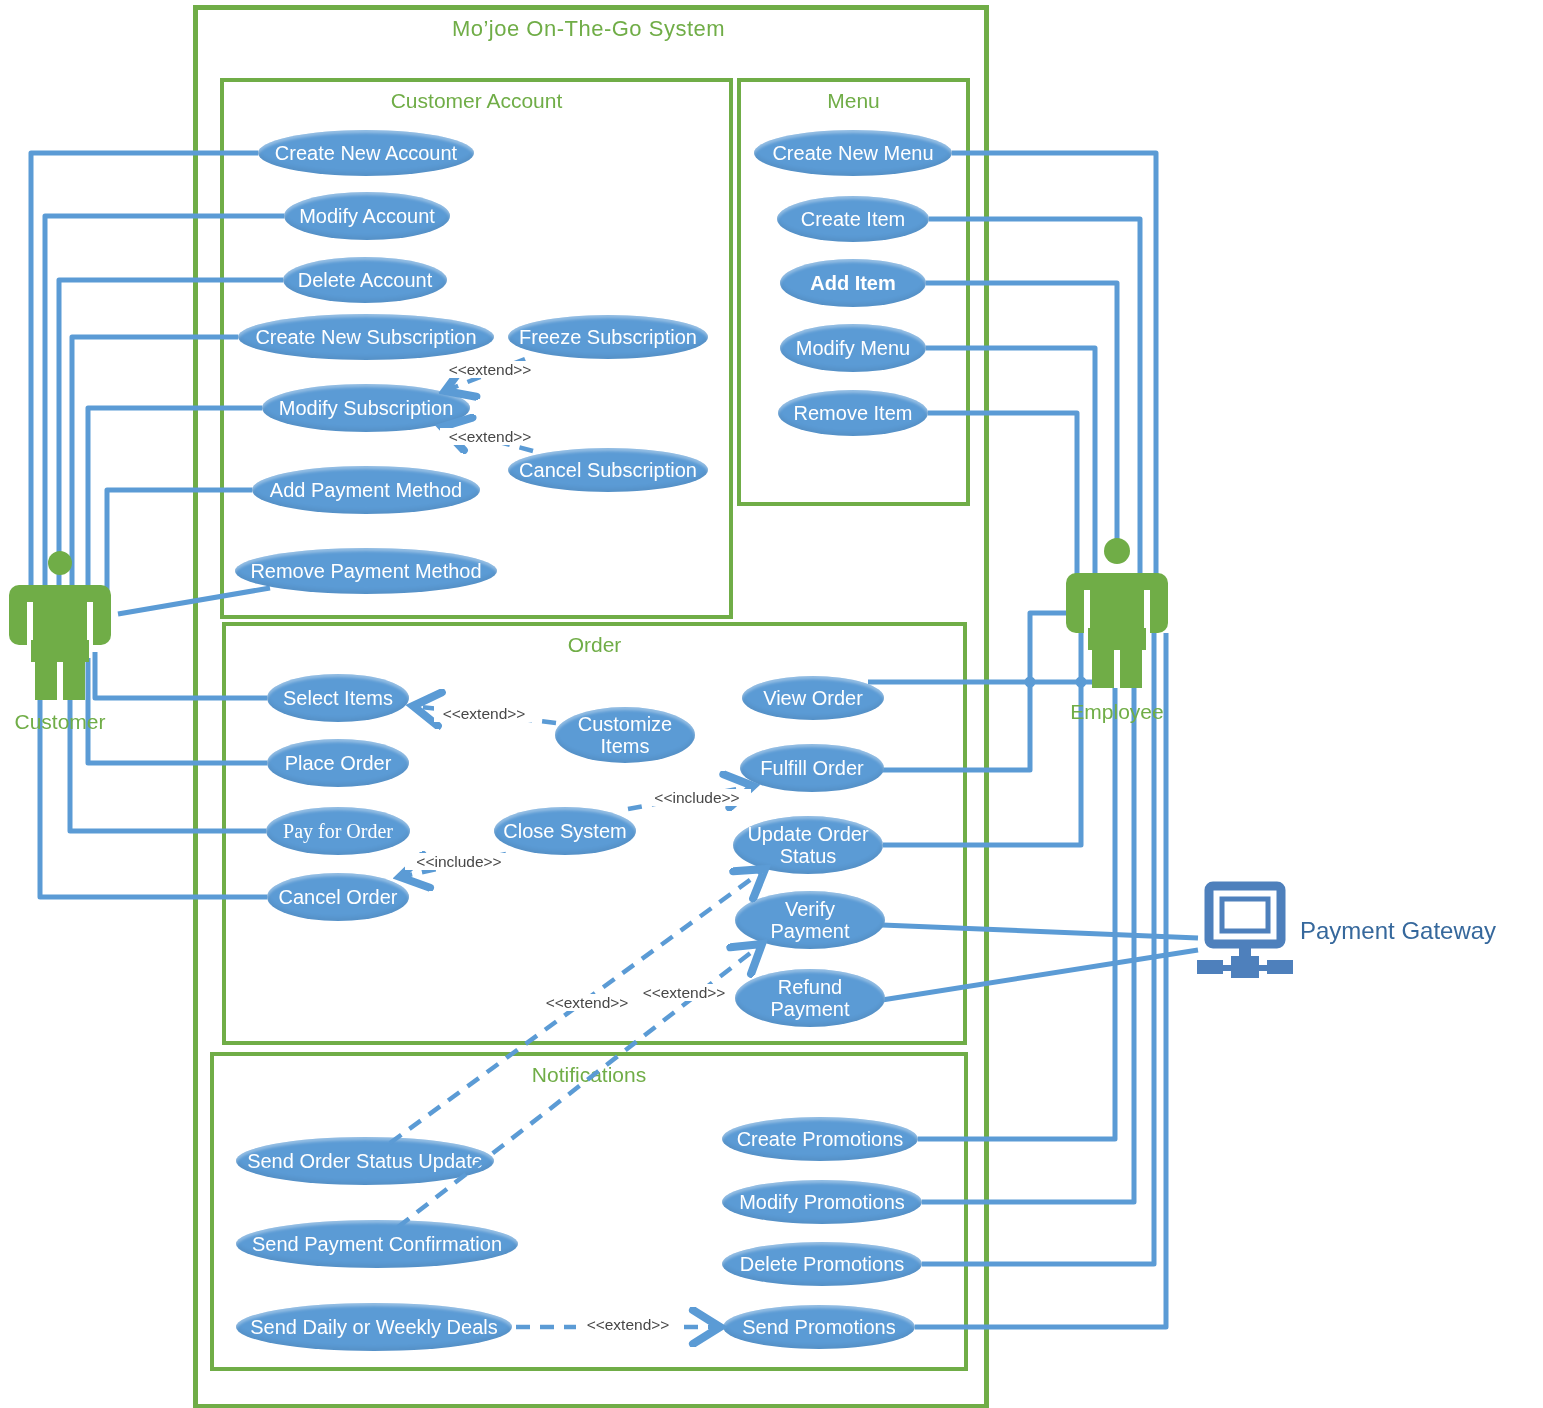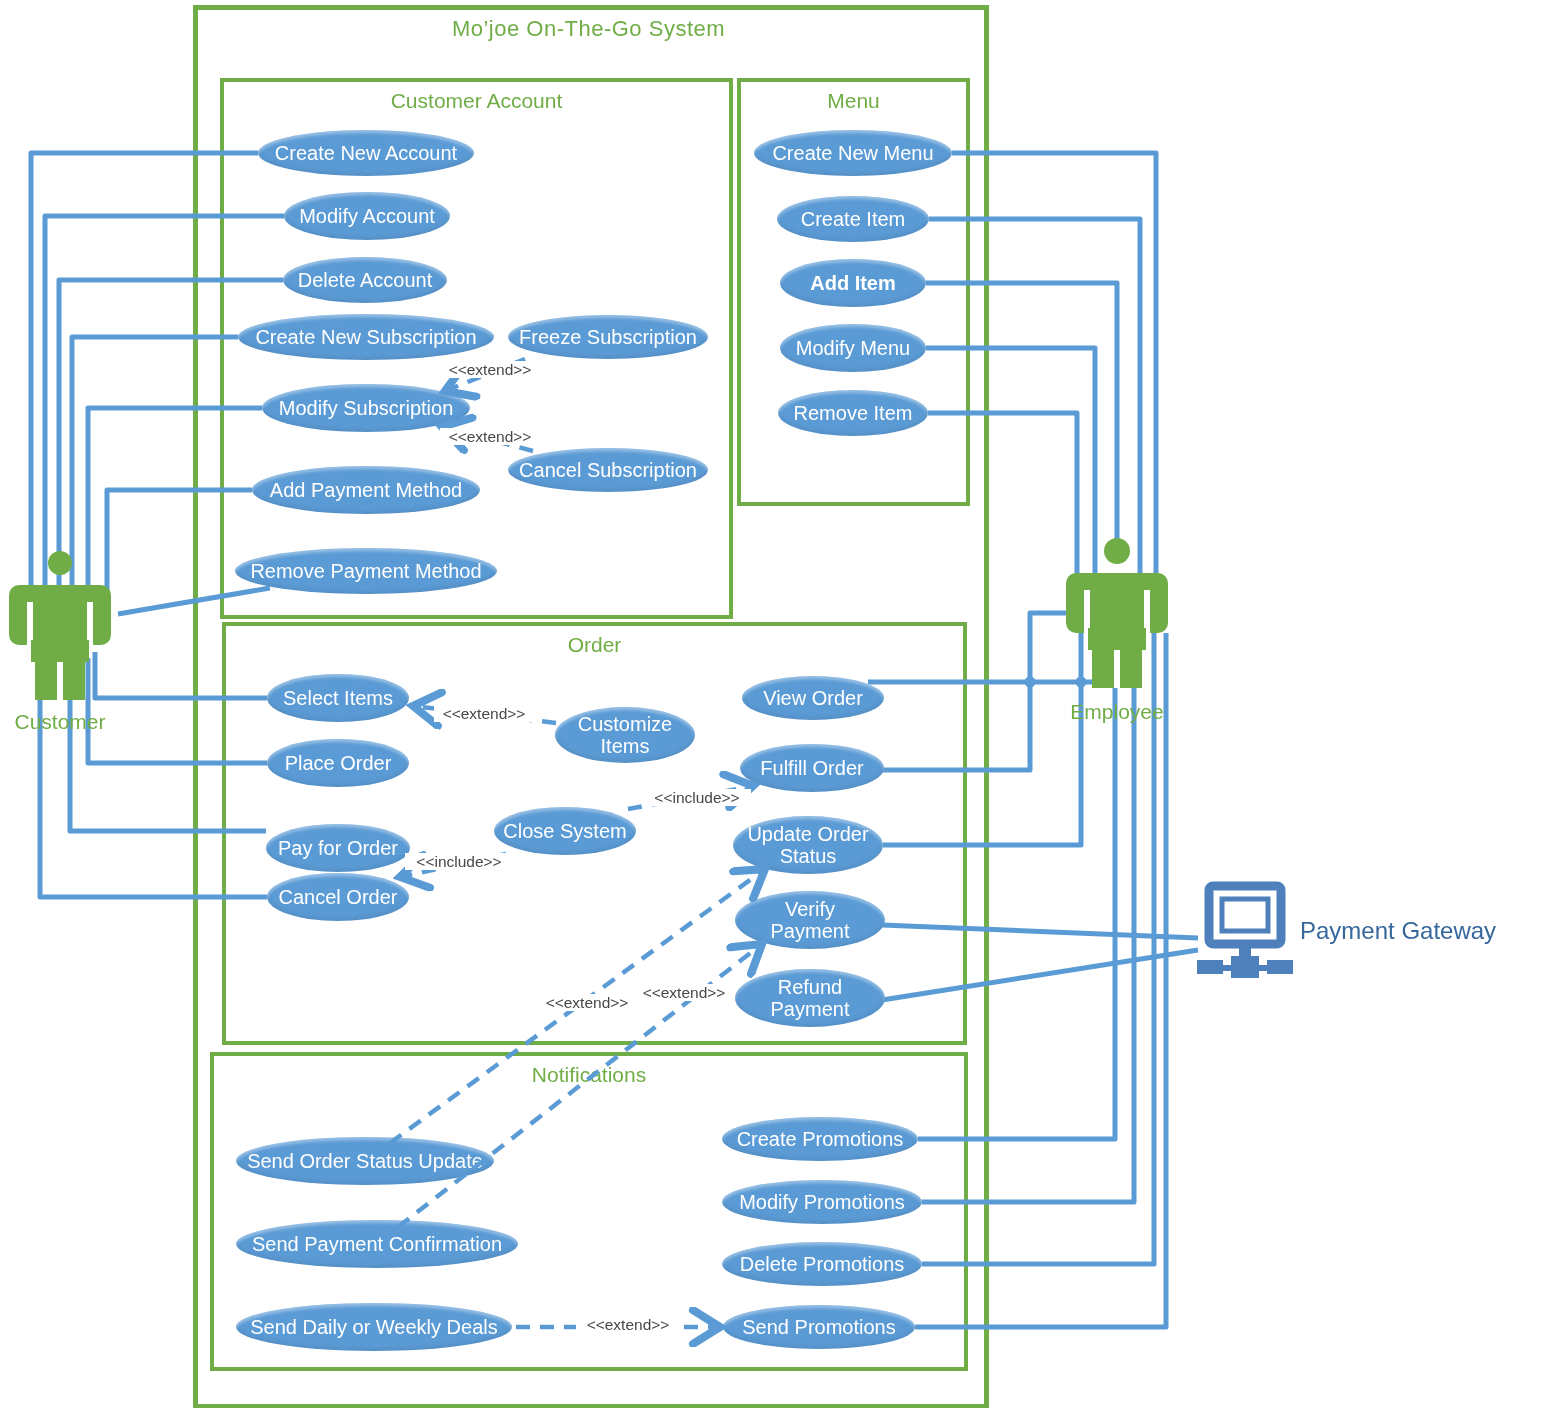--- a/index.html
+++ b/index.html
@@ -84,21 +84,21 @@
 
   <div class="uc" style="left:754px;top:130px;width:198px;height:46px;">Create New Menu</div>
   <div class="uc" style="left:777px;top:196px;width:152px;height:46px;">Create Item</div>
   <div class="uc" style="left:780px;top:259px;width:146px;height:48px;font-weight:bold;">Add Item</div>
   <div class="uc" style="left:780px;top:324px;width:146px;height:48px;">Modify Menu</div>
   <div class="uc" style="left:778px;top:390px;width:150px;height:46px;">Remove Item</div>
 
   <div class="uc" style="left:267px;top:674px;width:142px;height:48px;">Select Items</div>
   <div class="uc" style="left:555px;top:707px;width:140px;height:56px;padding:0 16px;box-sizing:border-box;">Customize Items</div>
   <div class="uc" style="left:267px;top:739px;width:142px;height:48px;">Place Order</div>
-  <div class="uc" style="left:266px;top:824px;width:144px;height:48px;">Pay for Order</div>
+  <div class="uc" style="left:266px;top:807px;width:144px;height:48px;font-family:Liberation Serif, serif;">Pay for Order</div>
   <div class="uc" style="left:494px;top:807px;width:142px;height:48px;">Close System</div>
   <div class="uc" style="left:267px;top:873px;width:142px;height:48px;">Cancel Order</div>
   <div class="uc" style="left:742px;top:676px;width:142px;height:44px;">View Order</div>
   <div class="uc" style="left:740px;top:744px;width:144px;height:48px;">Fulfill Order</div>
   <div class="uc" style="left:733px;top:816px;width:150px;height:58px;padding:0 14px;box-sizing:border-box;">Update Order Status</div>
   <div class="uc" style="left:735px;top:891px;width:150px;height:58px;padding:0 30px;box-sizing:border-box;">Verify Payment</div>
   <div class="uc" style="left:236px;top:1137px;width:258px;height:48px;">Send Order Status Update</div>
 
   <div class="uc" style="left:735px;top:969px;width:150px;height:58px;padding:0 30px;box-sizing:border-box;">Refund Payment</div>
   <div class="uc" style="left:236px;top:1220px;width:282px;height:48px;">Send Payment Confirmation</div>

